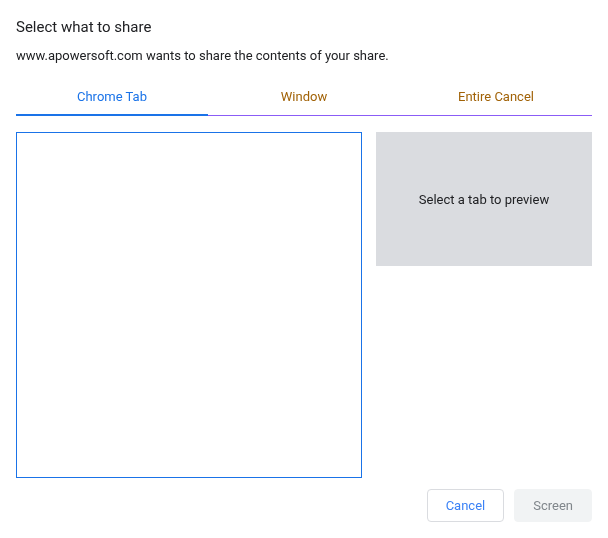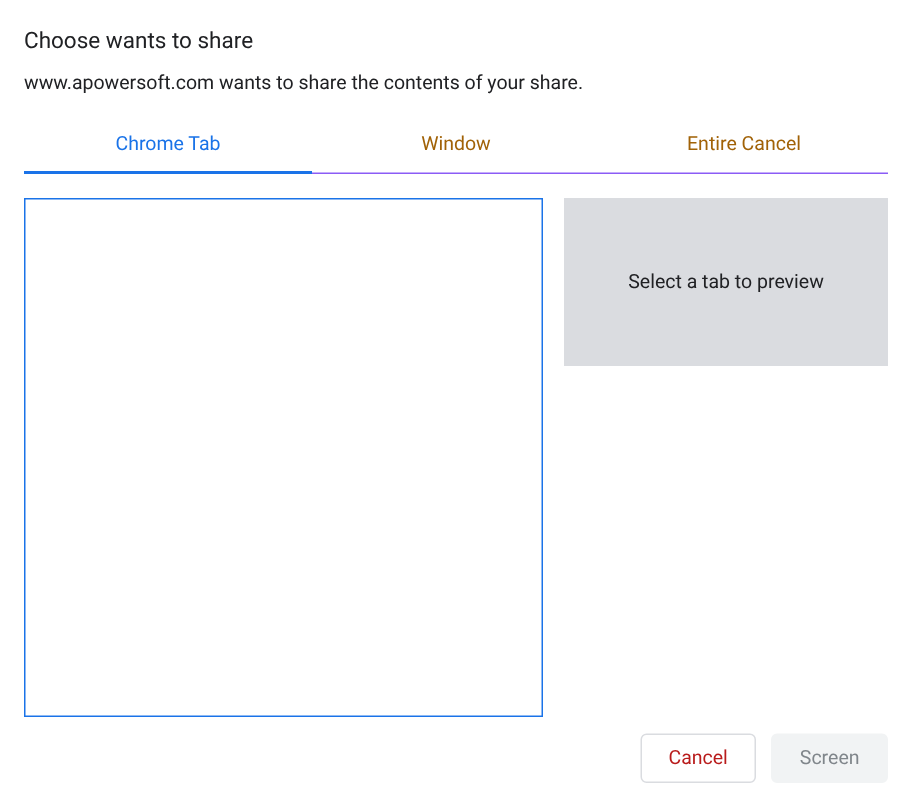--- a/index.html
+++ b/index.html
@@ -66,21 +66,21 @@
       min-height: 0;
     }
     .tab-list {
       width: 346px;
       height: 346px;
       border: 1px solid #1a73e8;
       background: #fff;
     }
     .preview {
       flex: 1;
-      height: 112px;
+      height: 134px;
       background: #dadce0;
       display: flex;
       align-items: center;
       justify-content: center;
       font-size: 13px;
       color: #202124;
     }
     .footer {
       display: flex;
       justify-content: flex-end;
@@ -90,33 +90,33 @@
     .btn {
       padding: 8px 18px;
       font-size: 13px;
       border-radius: 4px;
       cursor: pointer;
       font-family: inherit;
     }
     .btn-cancel {
       background: #fff;
       border: 1px solid #dadce0;
-      color: #b91c1c;
+      color: #3b82f6;
     }
     .btn-share {
       background: #f1f3f4;
       border: 1px solid #f1f3f4;
       color: #80868b;
     }
   </style>
 </head>
 <body>
 
 <div class="dialog">
-  <div class="title">Choose wants to share</div>
+  <div class="title">Select what to share</div>
   <div class="subtitle">www.apowersoft.com wants to share the contents of your share.</div>
 
   <div class="tabs">
     <div class="tab active">Chrome Tab</div>
     <div class="tab">Window</div>
     <div class="tab">Entire Cancel</div>
   </div>
 
   <div class="content">
     <div class="tab-list"></div>

